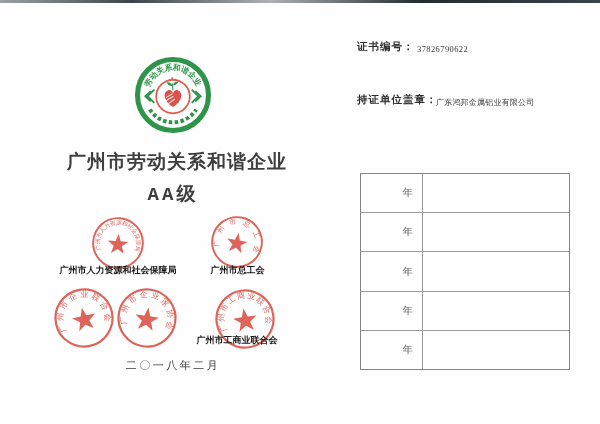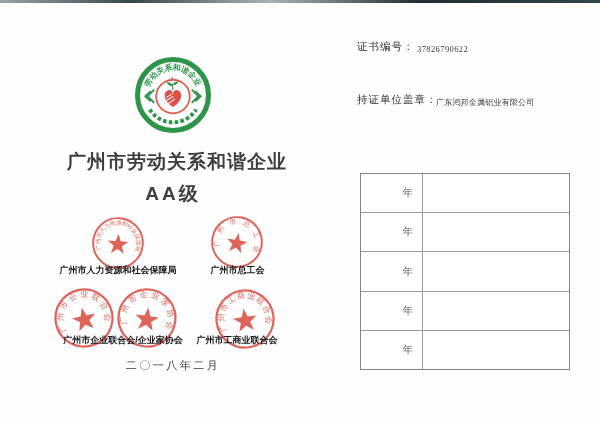--- a/index.html
+++ b/index.html
@@ -13,21 +13,21 @@
     background:linear-gradient(90deg,#9aa2a5 0%,#3a454b 22%,#27313660 45%,#222c31 70%,#39444a 100%);
   }
   
   #emblem{left:134px;top:56px;width:78px;height:78px;}
   #cert-title-1{
     left:44px;top:149px;width:266px;text-align:center;
     font-size:19px;font-weight:600;color:#3e3e3e;letter-spacing:1px;white-space:nowrap;
   }
   #cert-title-2{
     left:40px;top:181px;width:266px;text-align:center;
-    font-size:19px;font-weight:600;color:#3e3e3e;letter-spacing:3px;
+    font-size:19px;font-weight:600;color:#3e3e3e;letter-spacing:3px;font-family:Liberation Mono, monospace;
   }
   .seal{z-index:1;}
   #seal-0{left:91px;top:216px;width:54px;height:54px;}
   #seal-1{left:210px;top:215px;width:54px;height:54px;}
   #seal-2{left:53px;top:287px;width:62px;height:62px;}
   #seal-3{left:116px;top:287px;width:62px;height:62px;}
   #seal-4{left:214px;top:288px;width:62px;height:62px;}
   .seal-label{
     font-weight:700;font-size:9px;color:#161616;text-align:center;
     white-space:nowrap;z-index:3;
@@ -35,21 +35,21 @@
   #seal-label-0{left:40px;top:264px;width:156px;}
   #seal-label-1{left:195px;top:264px;width:85px;}
   #seal-label-2{left:43px;top:334px;width:160px;}
   #seal-label-3{left:194px;top:334px;width:86px;}
   #issue-date{
     left:40px;top:358px;width:266px;text-align:center;
     font-size:11px;color:#3a3a3a;letter-spacing:2.5px;font-weight:500;z-index:3;
   }
   
   .field-label{
-    font-size:10.5px;font-weight:400;color:#2d2d2d;letter-spacing:1px;white-space:nowrap;
+    font-size:10.5px;font-weight:700;color:#2d2d2d;letter-spacing:1px;white-space:nowrap;
   }
   #cert-number-label{left:357px;top:40px;}
   #cert-number-value{
     left:417px;top:44px;font-family:"Liberation Serif","DejaVu Serif",serif;
     font-size:8.5px;color:#3a3a3a;letter-spacing:0.4px;
   }
   #holder-label{left:357px;top:93px;}
   #holder-value{
     left:436px;top:97px;font-family:"Liberation Serif","DejaVu Serif",serif;
     font-size:8px;color:#3a3a3a;letter-spacing:0.2px;white-space:nowrap;
@@ -167,21 +167,20 @@
         <polygon points="50.0,33.0 54.7,46.5 69.0,46.8 57.6,55.5 61.8,69.2 50.0,61.0 38.2,69.2 42.4,55.5 31.0,46.8 45.3,46.5" fill="#d94f43"></polygon>
         <defs>
           <path id="sealArc4" d="M 19.2 64.4 A 34 34 0 1 1 80.8 64.4"></path>
         </defs>
         <text fill="#d94f43" font-size="13.0"><textPath href="#sealArc4" xlink:href="#sealArc4" textLength="134" lengthAdjust="spacing">广州市工商业联合会</textPath></text>
       </svg>
     </div>
 
   <div id="seal-label-0" class="abs seal-label">广州市人力资源和社会保障局</div>
   <div id="seal-label-1" class="abs seal-label">广州市总工会</div>
-  <div id="seal-label-2" class="abs seal-label">广州市企业联合会/企业家协会</div>
   <div id="seal-label-3" class="abs seal-label">广州市工商业联合会</div>
 
   <div id="issue-date" class="abs">二〇一八年二月</div>
 
   <div id="cert-number-label" class="abs field-label">证书编号：</div>
   <div id="cert-number-value" class="abs">37826790622</div>
 
   <div id="holder-value" class="abs">广东鸿邦金属铝业有限公司</div>
   <div id="holder-label" class="abs field-label">持证单位盖章：</div>
 

